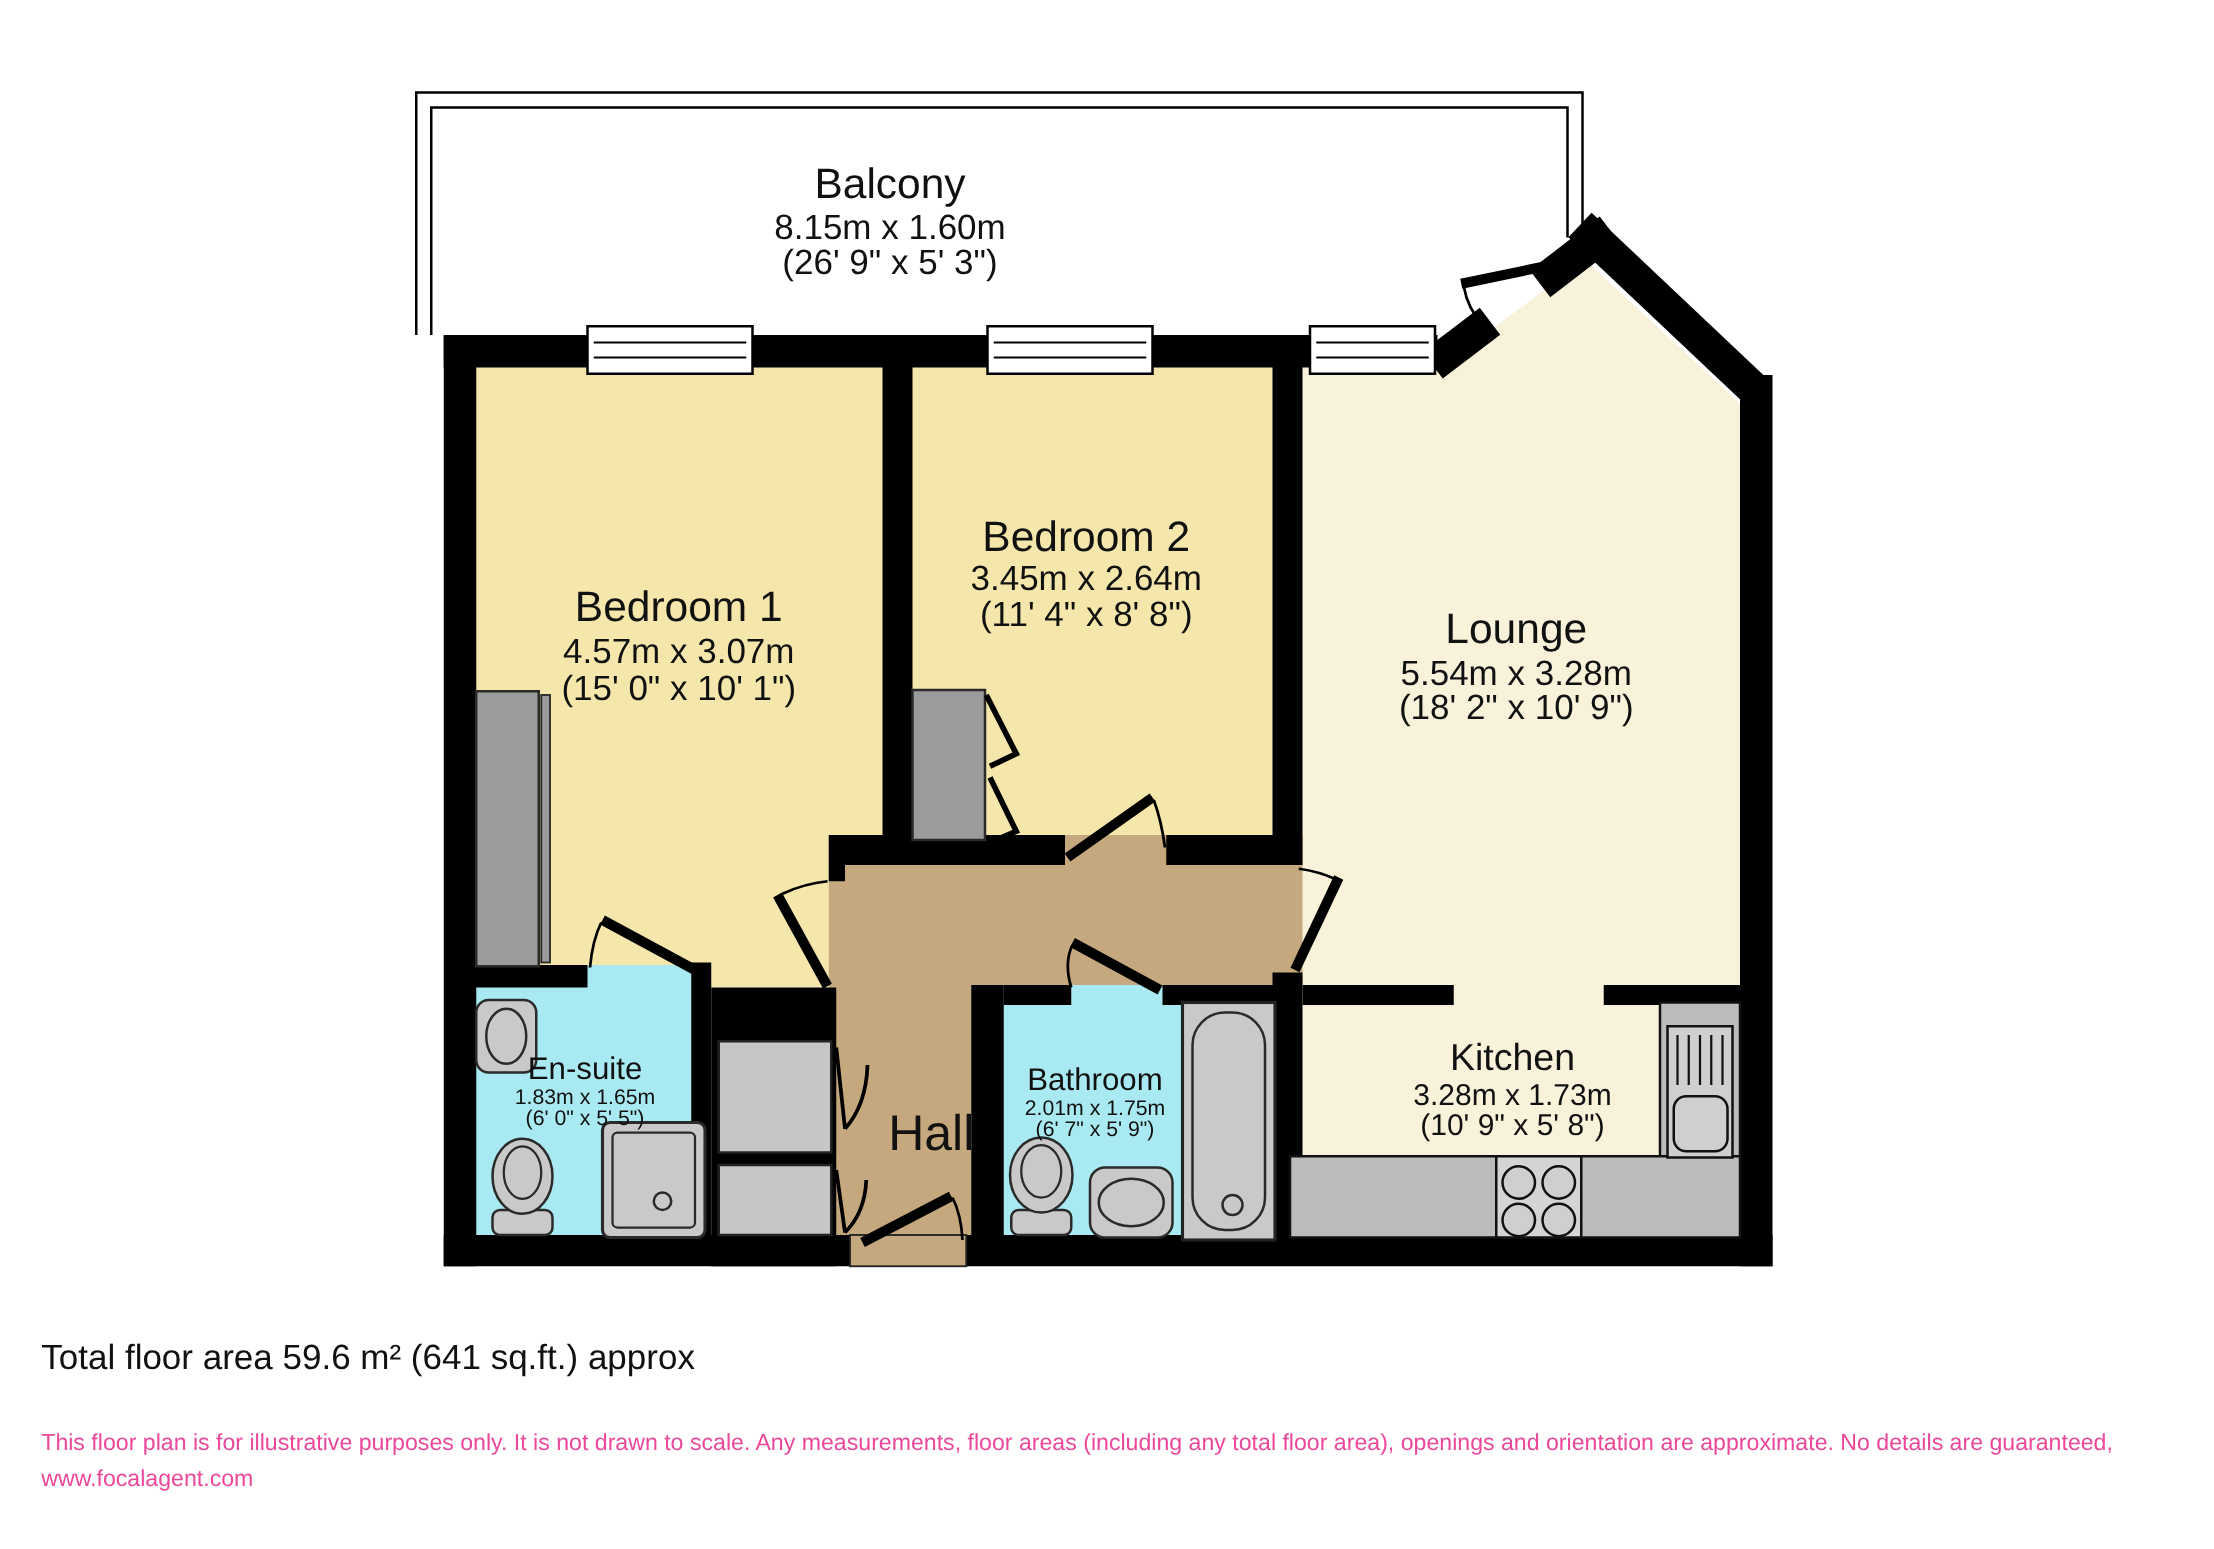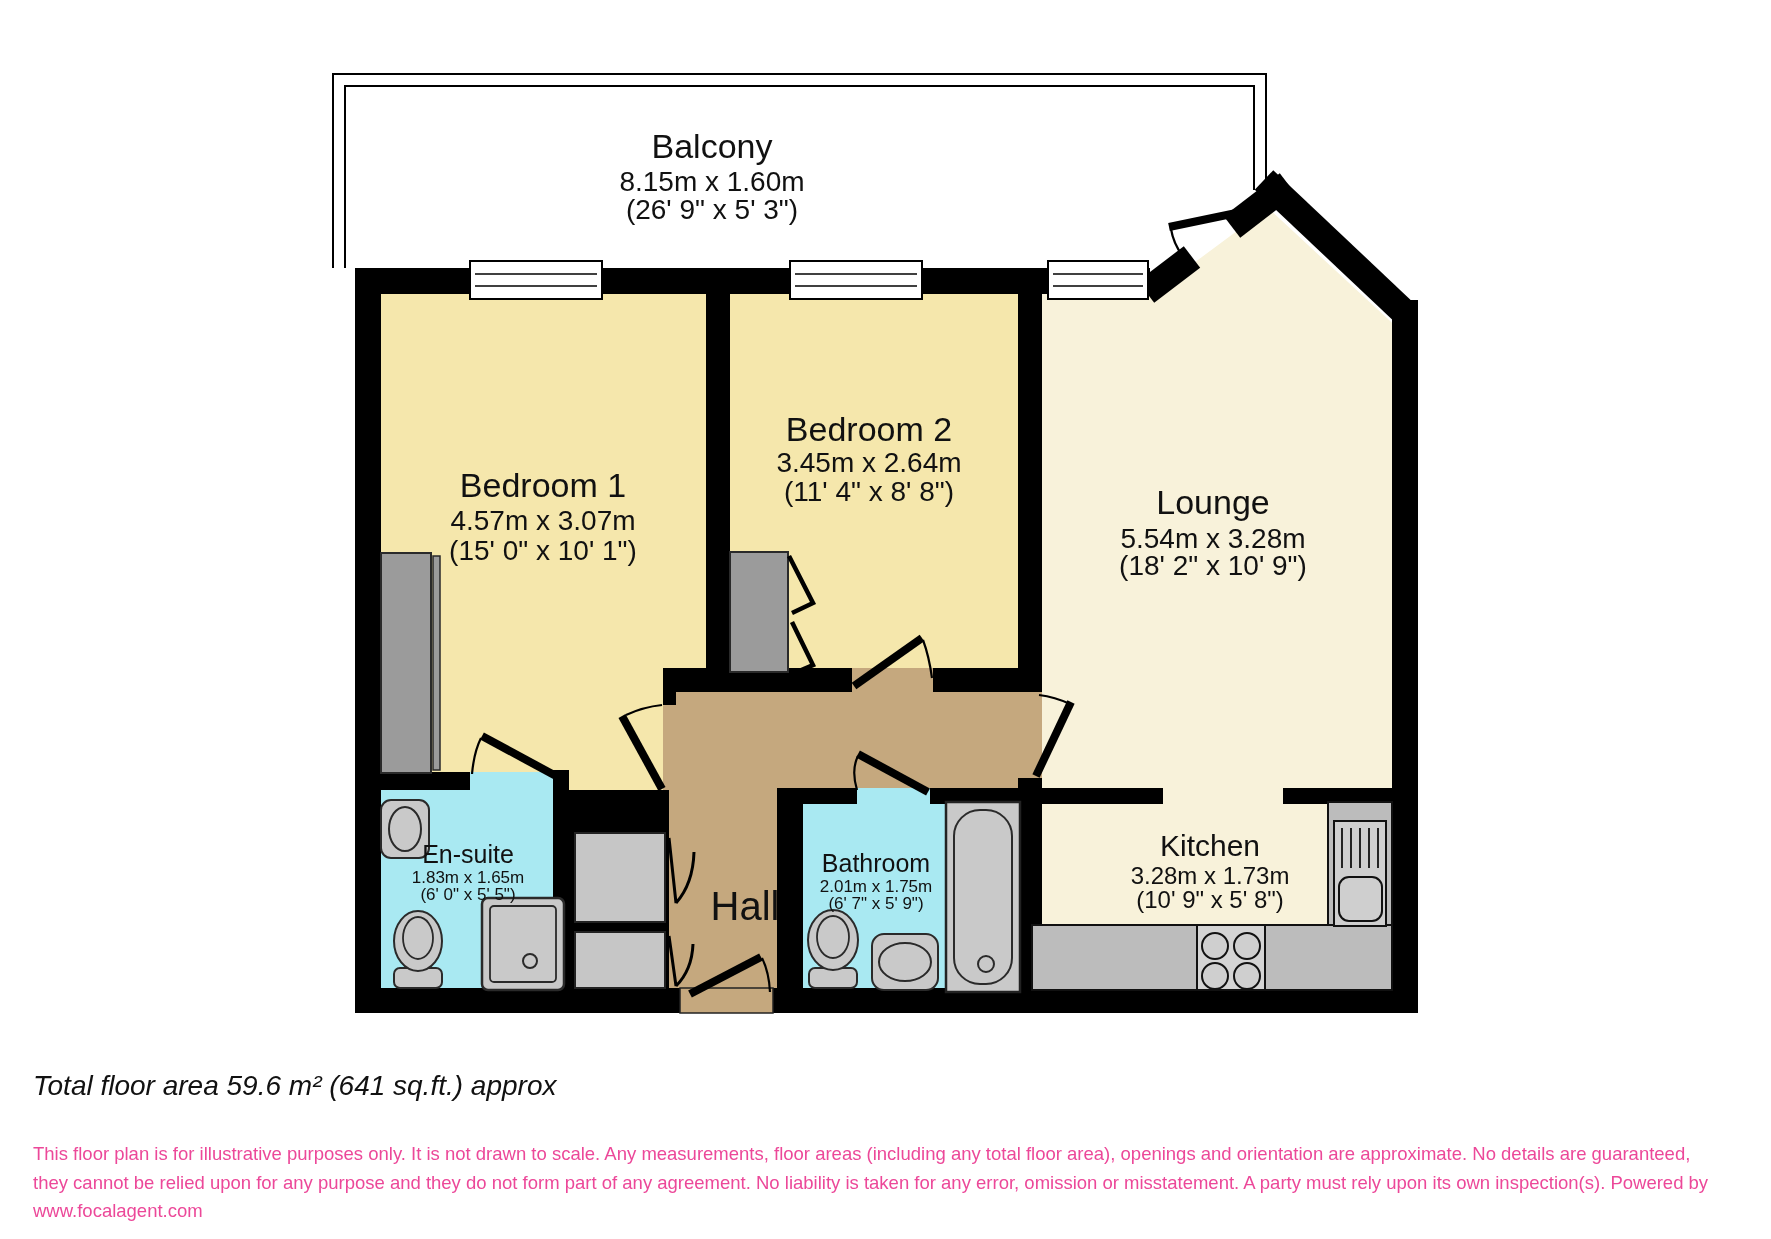--- a/index.html
+++ b/index.html
@@ -1,19 +1,19 @@
 <!DOCTYPE html>
 <html><head>
 <meta charset="utf-8">
 <style>
   html,body{margin:0;padding:0;background:#ffffff;}
   .page{position:relative;width:1771px;height:1239px;background:#ffffff;overflow:hidden;
         font-family:"Liberation Sans", sans-serif;color:#111;}
   .plan-svg{position:absolute;left:0;top:0;}
-  .total-area{position:absolute;left:33px;top:1070px;font-size:28px;color:#111;font-style:italic;}
+  .total-area{position:absolute;left:33px;top:1070px;font-size:28px;color:#111;}
   .disclaimer{position:absolute;left:33px;top:1140px;font-size:18.5px;line-height:28.5px;color:#ec4899;}
   svg text{font-family:"Liberation Sans", sans-serif;fill:#111;}
   .room-title{font-size:34px;}
   .room-dim{font-size:28px;}
   .small-title{font-size:25px;}
   .small-dim{font-size:17px;}
   .kitchen-title{font-size:30px;}
   .kitchen-dim{font-size:24px;}
   .hall-title{font-size:40px;}
 </style>
@@ -217,17 +217,16 @@
     </g>
     <g>
       <text class="hall-title" x="745" y="920">Hall</text>
     </g>
   </g>
 </svg>
 
   <div class="total-area">Total floor area 59.6 m² (641 sq.ft.) approx</div>
   <div class="disclaimer">
     <div>This floor plan is for illustrative purposes only. It is not drawn to scale. Any measurements, floor areas (including any total floor area), openings and orientation are approximate. No details are guaranteed,</div>
-    <div>they cannot be relied upon for any purpose and they do not form part of any agreement. No liability is taken for any error, omission or misstatement. A party must rely upon its own inspection(s). Powered by</div>
     <div>www.focalagent.com</div>
   </div>
 
 </div>
 
 </body></html>

